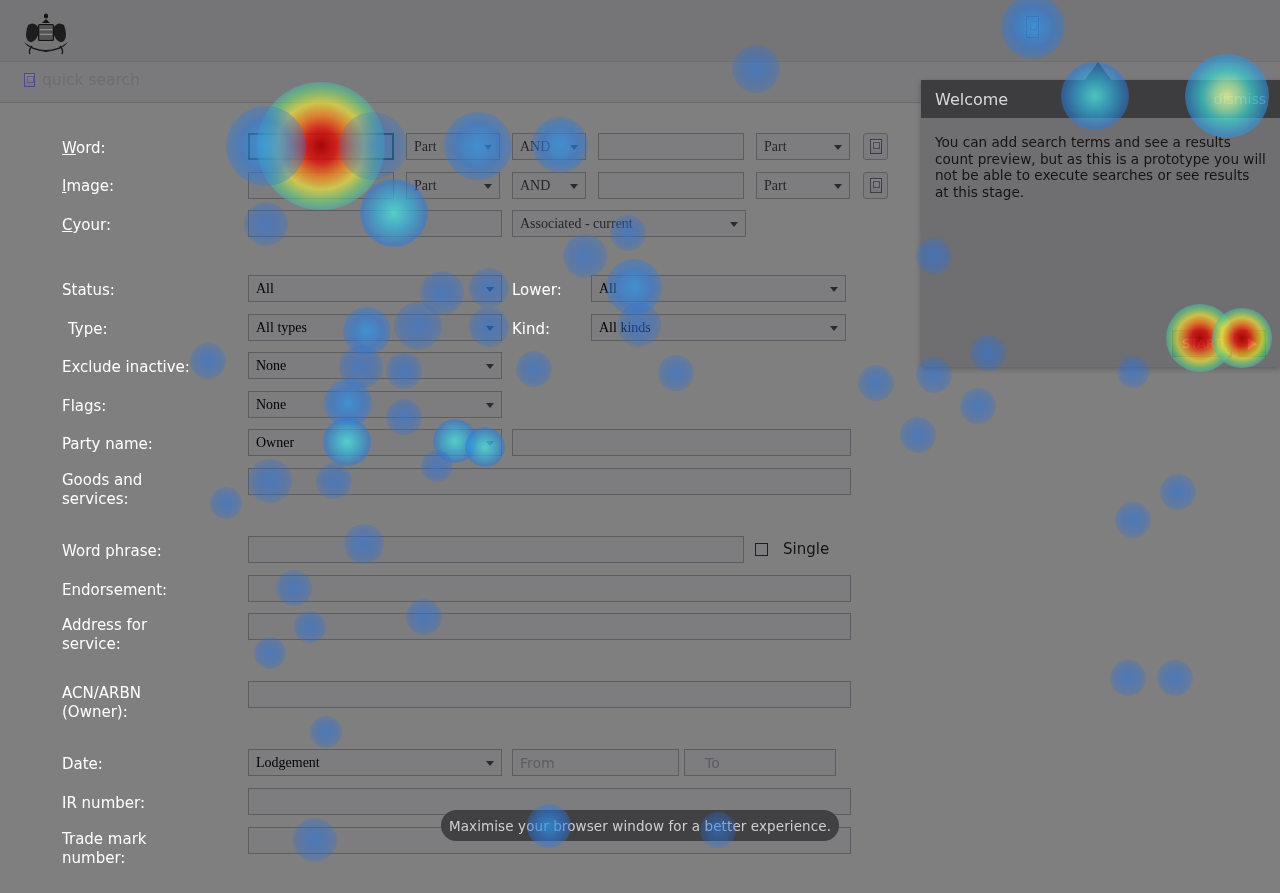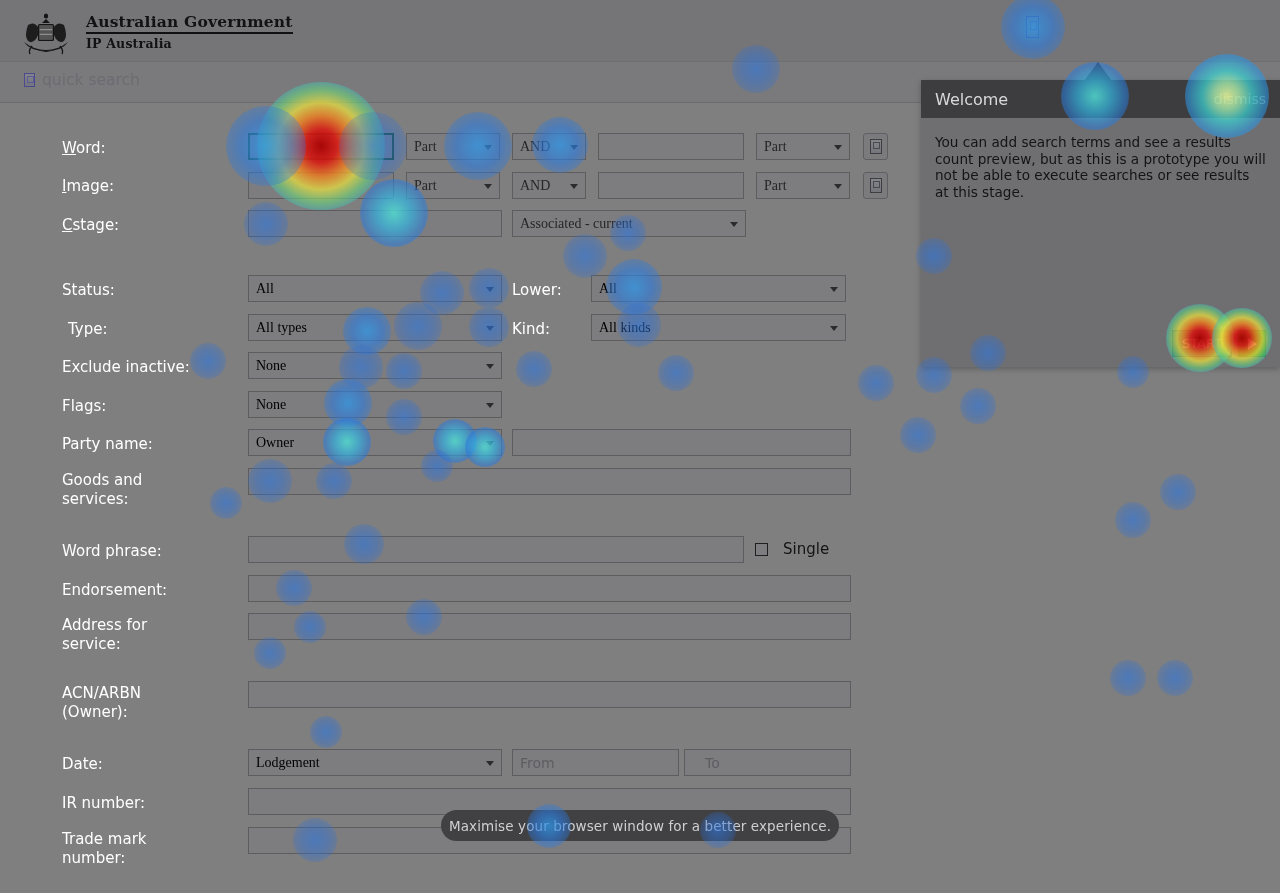--- a/index.html
+++ b/index.html
@@ -279,24 +279,20 @@
             <path d="M48 16 q-6 -4 -10 2 q-2 6 2 12 q4 5 8 2 q4 -5 0 -16 z" opacity=".92"></path>
             <rect x="22" y="15" width="16" height="17" rx="1.5"></rect>
             <rect x="23.4" y="16.4" width="13.2" height="14.2" fill="#8d8d8d"></rect>
             <path d="M23.4 16.4 h13.2 v3.5 h-13.2z M23.4 21.2 h13.2 v3.5 h-13.2z M23.4 26 h13.2 v4.6 h-13.2z" fill="#2a2a2a" opacity=".55"></path>
             <path d="M8 33 q10 8 22 8 q12 0 22 -8 q-6 9 -22 9 q-16 0 -22 -9z"></path>
             <path d="M16 37 q-4 5 -2 8 M44 37 q4 5 2 8" stroke="#1a1a1a" stroke-width="1.4" fill="none"></path>
             <path d="M20 40 q10 4 20 0 q-10 6 -20 0z"></path>
           </g>
         </svg>
       </div>
-      <div class="gov-text">
-        <div class="gov-line1">Australian Government</div>
-        <div class="gov-line2">IP Australia</div>
-      </div>
     </div>
   </div>
 
   <div class="help-icon-top"></div>
 
   <div class="navbar">
     <div class="nav-item">
       <span class="brokenimg"></span>
       <span>quick search</span>
     </div>
@@ -335,21 +331,21 @@
     </div>
     <input class="txt" style="position: absolute; left: 598px; top: 69px; width: 146px;" value="">
     <div class="sel" style="position:absolute; left:756px; top:69px; width:94px;">
       <span class="selval">Part</span>
       <span class="caret"></span>
     </div>
     <div class="iconbtn" style="position:absolute; left:863px; top:69px;">
       <span class="brokenimg"></span>
     </div>
 
-    <div class="lbl" style="left:62px; top:113px;"><u>C</u><span>stage:</span></div>
+    <div class="lbl" style="left:62px; top:113px;"><u>C</u><span>your:</span></div>
     <input class="txt" style="position: absolute; left: 248px; top: 107px; width: 254px;" value="">
     <div class="sel" style="position:absolute; left:512px; top:107px; width:234px;">
       <span class="selval">Associated - current</span>
       <span class="caret"></span>
     </div>
 
     <div class="lbl" style="left:62px; top:178px;">Status:</div>
     <div class="sel muted" style="position:absolute; left:248px; top:172px; width:254px;">
       <span class="selval">All</span>
       <span class="caret"></span>
@@ -409,21 +405,21 @@
     <div class="lbl" style="left:62px; top:581px; width:170px;">ACN/ARBN
 (Owner):</div>
     <input class="txt" style="position: absolute; left: 248px; top: 578px; width: 603px;" value="">
 
     <div class="lbl" style="left:62px; top:652px;">Date:</div>
     <div class="sel muted" style="position:absolute; left:248px; top:646px; width:254px;">
       <span class="selval">Lodgement</span>
       <span class="caret"></span>
     </div>
     <input class="txt" style="position: absolute; left: 512px; top: 646px; width: 167px;" placeholder="From">
-    <input class="txt" style="position: absolute; left: 684px; top: 646px; width: 167px; padding-left: 20px;" placeholder="To">
+    <input class="txt" style="position: absolute; left: 684px; top: 646px; width: 152px; padding-left: 20px;" placeholder="To">
 
     <div class="lbl" style="left:62px; top:691px;">IR number:</div>
     <input class="txt" style="position: absolute; left: 248px; top: 685px; width: 603px;" value="">
 
     <div class="lbl" style="left:62px; top:727px; width:170px;">Trade mark
 number:</div>
     <input class="txt" style="position: absolute; left: 248px; top: 724px; width: 603px;" value="">
   </div>
 
   <div class="toast">

